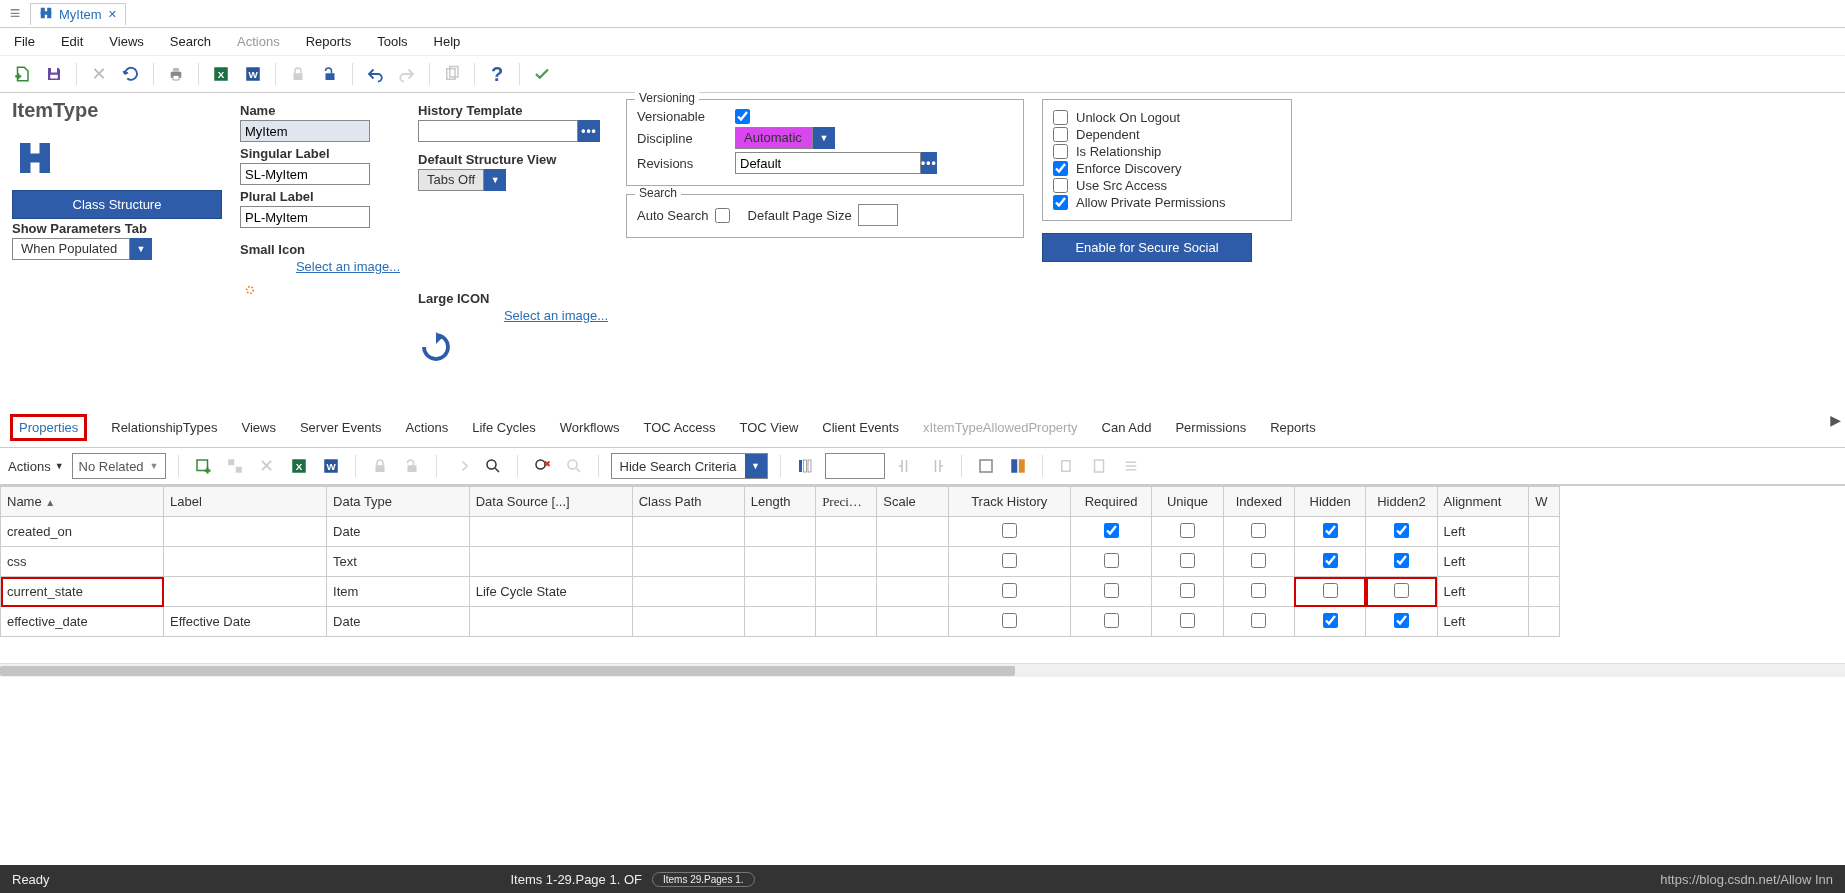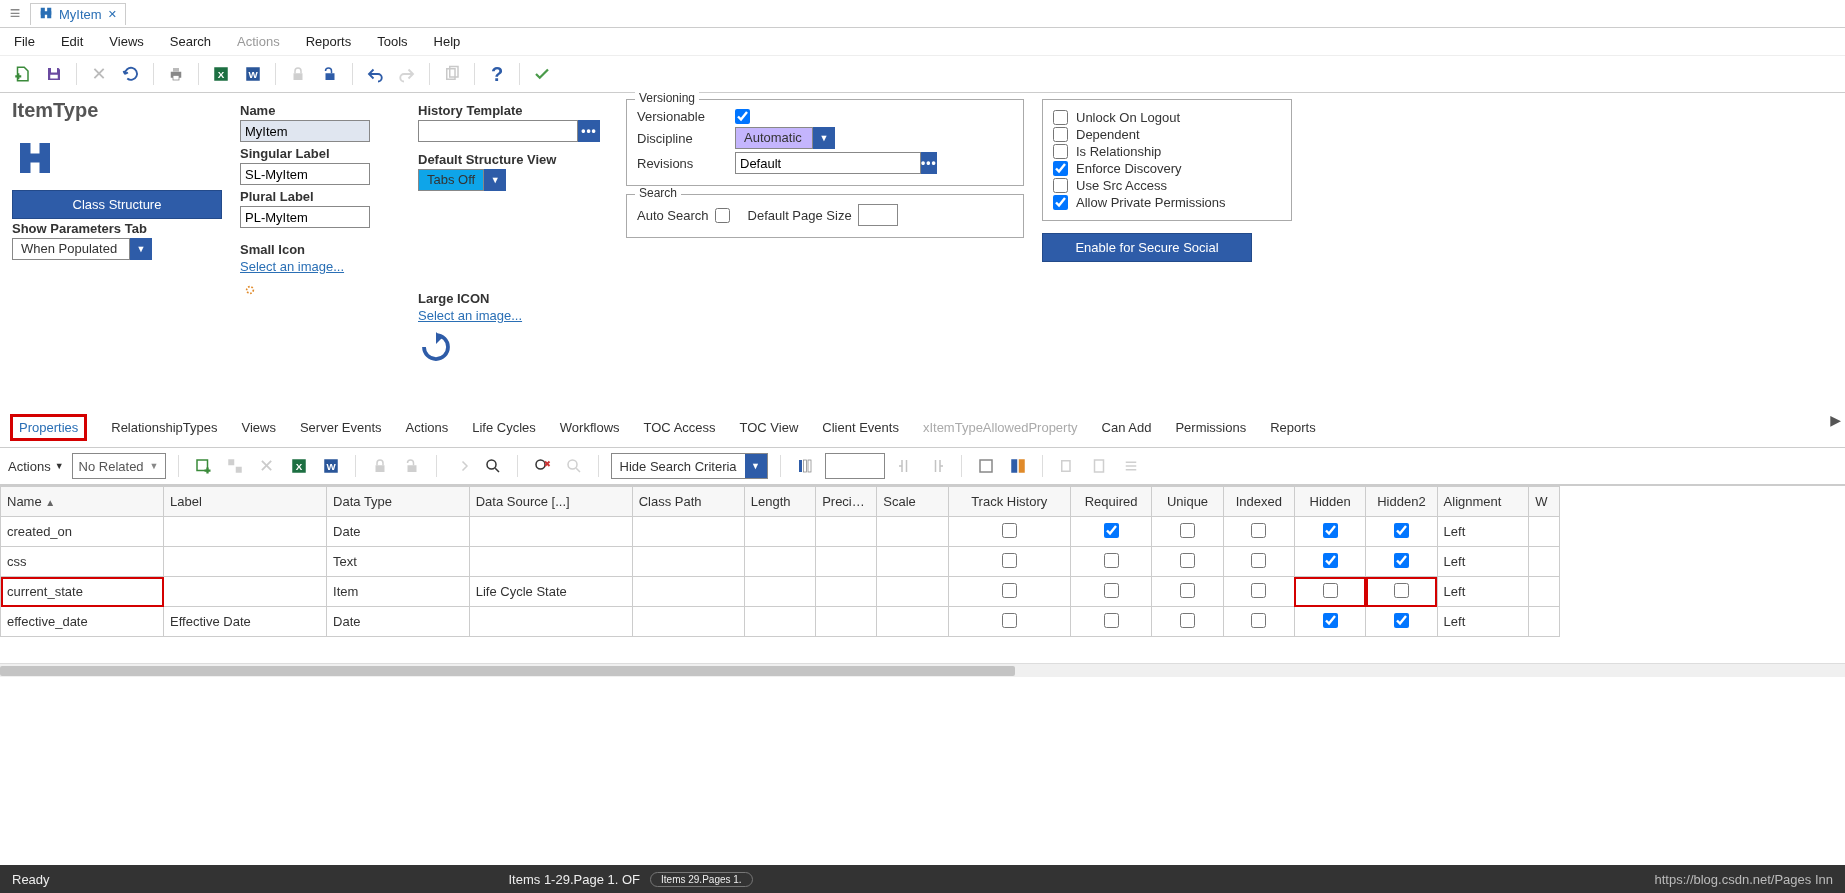--- a/index.html
+++ b/index.html
@@ -33,24 +33,24 @@
 .btn-inline { display: inline-block; }
 
 .field-label { font-weight: 600; margin: 4px 0 2px 0; }
 .field-input { width: 130px; height: 22px; border: 1px solid #888; padding: 0 4px; background: #fff; }
 .name-input { background: #e0e6f0; }
 
 .with-ellipsis { display: flex; align-items: stretch; }
 .ellipsis-btn { width: 22px; background: #2e5ca8; color: #fff; display: flex; align-items: center; justify-content: center; font-weight: bold; cursor: pointer; font-size: 12px; letter-spacing: 1px; }
 
 .dropdown { display: flex; align-items: stretch; }
-.dropdown .dd-body { border: 1px solid #888; background: #0ea5e9; padding: 2px 8px; height: 22px; color: #333; }
+.dropdown .dd-body { border: 1px solid #888; background: #e5e5e5; padding: 2px 8px; height: 22px; color: #333; }
 .dropdown .dd-caret { width: 22px; background: #2e5ca8; color: #fff; display: flex; align-items: center; justify-content: center; cursor: pointer; font-size: 9px; }
 
-.link-select { color: #2a6fb5; text-decoration: underline; cursor: pointer; font-size: 13px; }
+.link-select { color: #2a6fb5; text-decoration: underline; cursor: pointer; font-size: 13px; text-align: right; }
 
 .fieldset { border: 1px solid #aaa; padding: 6px 10px 8px 10px; margin-bottom: 8px; position: relative; }
 .legend { position: absolute; top: -9px; left: 8px; background: #fff; padding: 0 4px; font-size: 12px; color: #333; }
 .fs-row { display: flex; align-items: center; margin: 3px 0; gap: 6px; }
 .fs-label { width: 92px; }
 .fs-label-r { margin-left: 12px; }
 
 .chk { width: 15px; height: 15px; }
 
 .opt-list { border: 1px solid #aaa; padding: 8px 10px; }
@@ -258,21 +258,21 @@
   <div class="col col4">
     <div class="fieldset">
       <div class="legend">Versioning</div>
       <div class="fs-row">
         <span class="fs-label">Versionable</span>
         <input type="checkbox" class="chk" checked="" style="">
       </div>
       <div class="fs-row">
         <span class="fs-label">Discipline</span>
         <div class="dropdown" style="width:100px;">
-          <div class="dd-body" style="background:#c4b5fd;flex:1;">Automatic</div>
+          <div class="dd-body" style="background:#d946ef;flex:1;">Automatic</div>
           <div class="dd-caret">▼</div>
         </div>
       </div>
       <div class="fs-row">
         <span class="fs-label">Revisions</span>
         <div class="with-ellipsis" style="width:170px;">
           <input class="field-input" style="flex: 1 1 0%; width: auto;" value="Default">
           <div class="ellipsis-btn">•••</div>
         </div>
       </div>
@@ -468,21 +468,21 @@
 <div class="grid-wrap">
 <table class="grid" id="grid">
       <thead>
         <tr>
           <th style="width: 160px;">Name <span class="sort-arrow">▲</span></th>
           <th style="width: 160px;">Label</th>
           <th style="width: 140px;">Data Type</th>
           <th style="width: 160px;">Data Source [...]</th>
           <th style="width: 110px;">Class Path</th>
           <th style="width: 70px;">Length</th>
-          <th style="width: 60px;">Preci…</th>
+          <th style="width: 60px; font-family: Liberation Serif, serif;">Preci…</th>
           <th style="width: 70px;">Scale</th>
           <th class="center" style="width: 120px;">Track History</th>
           <th class="center" style="width: 80px;">Required</th>
           <th class="center" style="width: 70px;">Unique</th>
           <th class="center" style="width: 70px;">Indexed</th>
           <th class="center" style="width: 70px;">Hidden</th>
           <th class="center" style="width: 70px;">Hidden2</th>
           <th style="width: 90px;">Alignment</th>
           <th style="width: 30px;">W</th>
         </tr>
@@ -566,14 +566,14 @@
 <div class="fake-hscroll">
     <div class="thumb"></div>
   </div>
 
 <div class="statusbar">
   <span>Ready</span>
   <div class="mid">
     <span>Items 1-29.Page 1. OF</span>
     <span class="pill">Items 29.Pages 1.</span>
   </div>
-  <span class="right"><span>https://blog.csdn.net/</span><span>Pages Inn</span></span>
+  <span class="right"><span>https://blog.csdn.net/</span><span>Allow Inn</span></span>
 </div>
 
 </body></html>

